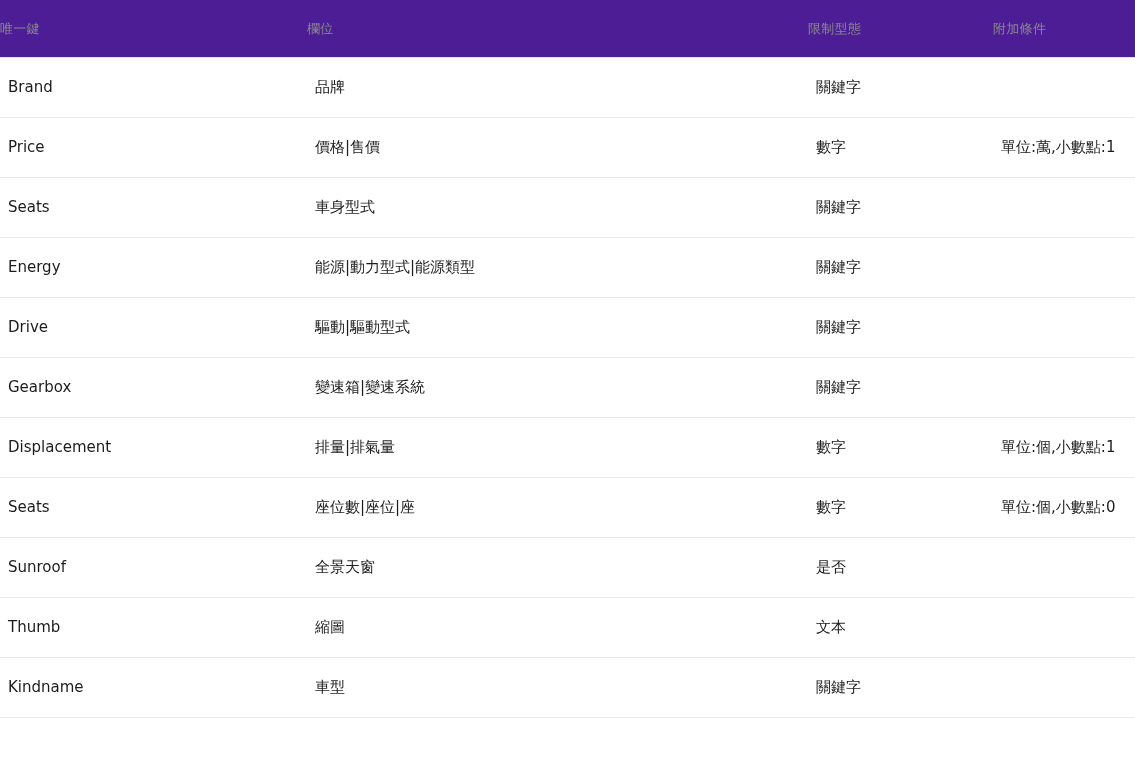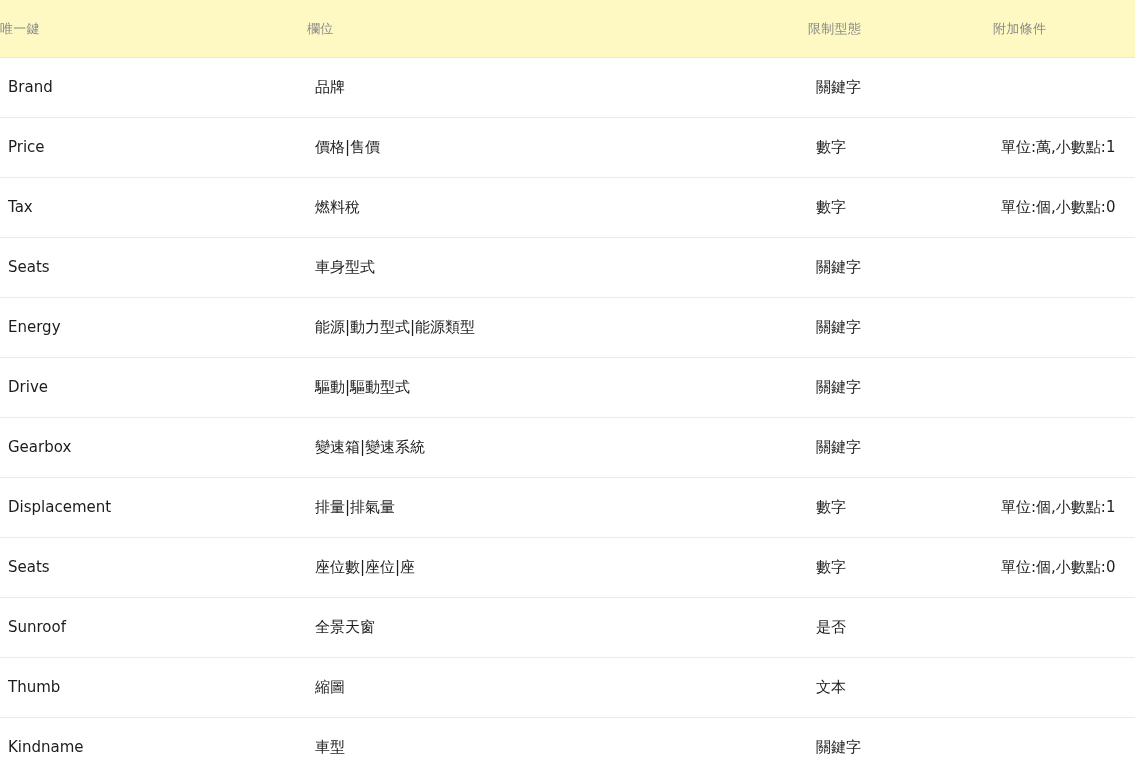--- a/index.html
+++ b/index.html
@@ -31,21 +31,21 @@
   .field-table thead th {
     height: 57px;
     padding: 0 0 0 0;
     text-align: left;
     vertical-align: middle;
     font-weight: normal;
     font-size: 13px;
     color: #8a8a8a;
     letter-spacing: 0.3px;
     border-bottom: 1px solid #e6e6e6;
-    background: #fef9c3;
+    background: #4c1d95;
   }
   .field-table thead th .hcell { padding-top: 2px; }
 
   
   .field-table tbody td {
     height: 60px;
     padding: 8px;
     vertical-align: middle;
     font-size: 15px;
     color: #1c1c1c;
@@ -100,26 +100,20 @@
         <td class="col-type"><span class="txt cjk">關鍵字</span></td>
         <td class="col-extra"><span class="txt cjk"></span></td>
       </tr>
       <tr>
         <td class="col-key"><span class="txt cjk">Price</span></td>
         <td class="col-field"><span class="txt cjk">價格|售價</span></td>
         <td class="col-type"><span class="txt cjk">數字</span></td>
         <td class="col-extra"><span class="txt cjk">單位:萬,小數點:1</span></td>
       </tr>
       <tr>
-        <td class="col-key"><span class="txt cjk">Tax</span></td>
-        <td class="col-field"><span class="txt cjk">燃料稅</span></td>
-        <td class="col-type"><span class="txt cjk">數字</span></td>
-        <td class="col-extra"><span class="txt cjk">單位:個,小數點:0</span></td>
-      </tr>
-      <tr>
         <td class="col-key"><span class="txt cjk">Seats</span></td>
         <td class="col-field"><span class="txt cjk">車身型式</span></td>
         <td class="col-type"><span class="txt cjk">關鍵字</span></td>
         <td class="col-extra"><span class="txt cjk"></span></td>
       </tr>
       <tr>
         <td class="col-key"><span class="txt cjk">Energy</span></td>
         <td class="col-field"><span class="txt cjk">能源|動力型式|能源類型</span></td>
         <td class="col-type"><span class="txt cjk">關鍵字</span></td>
         <td class="col-extra"><span class="txt cjk"></span></td>

